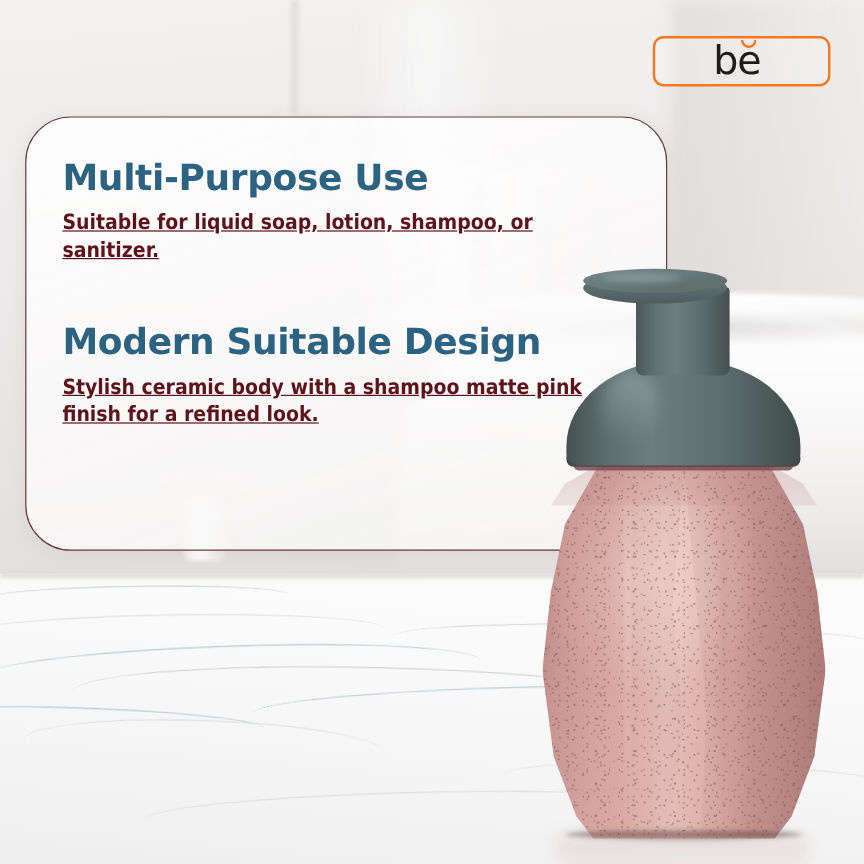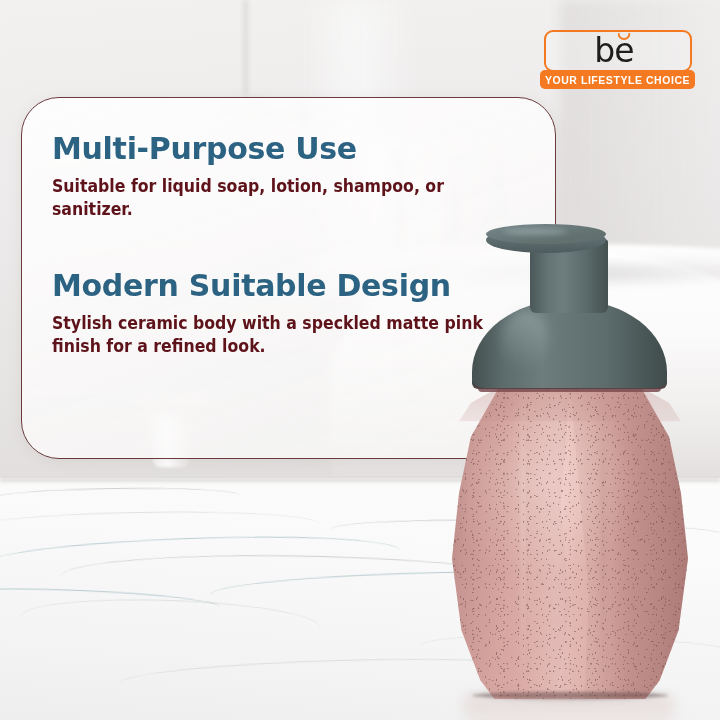--- a/index.html
+++ b/index.html
@@ -155,20 +155,21 @@
     white-space:nowrap;
   }
   .subcopy {
     font-family:"DejaVu Sans Condensed","DejaVu Sans", sans-serif;
     font-weight:bold;
     font-size:17.5px;
     line-height:23px;
     color:#5e1219;
     margin-top:9px;
     max-width:455px;
+    text-decoration:underline;
   }
 
   
   .logo {
     position:absolute; left:540px; top:30px; width:155px; height:62px;
   }
   .logo-box {
     position:absolute; left:4px; top:0; width:148px; height:42px;
     border:2.5px solid #f47920;
     border-radius:9px;
@@ -408,32 +409,31 @@
 
   <div class="card">
 
     <div class="copy-block block-1">
       <div class="headline">Multi-Purpose Use</div>
       <div class="subcopy">Suitable for liquid soap, lotion, shampoo, or sanitizer.</div>
     </div>
 
     <div class="copy-block block-2">
       <div class="headline">Modern Suitable Design</div>
-      <div class="subcopy">Stylish ceramic body with a speckled matte pink finish for a refined look.</div>
+      <div class="subcopy">Stylish ceramic body with a shampoo matte pink finish for a refined look.</div>
     </div>
 
   </div>
 
   <div class="logo">
     <div class="logo-box"></div>
     <div class="logo-word">
       <span>b</span>
         <span class="logo-e"><span>e</span><span class="breve"></span></span>
     </div>
-    <div class="logo-tag">YOUR LIFESTYLE CHOICE</div>
   </div>
 
   <div class="dispenser">
     <div class="bottle-base-shadow"></div>
 
     <div class="bottle"></div>
     <div class="facet-a"></div>
     <div class="facet-b"></div>
     <div class="facet-mid"></div>
     <div class="shoulder-shade"></div>

